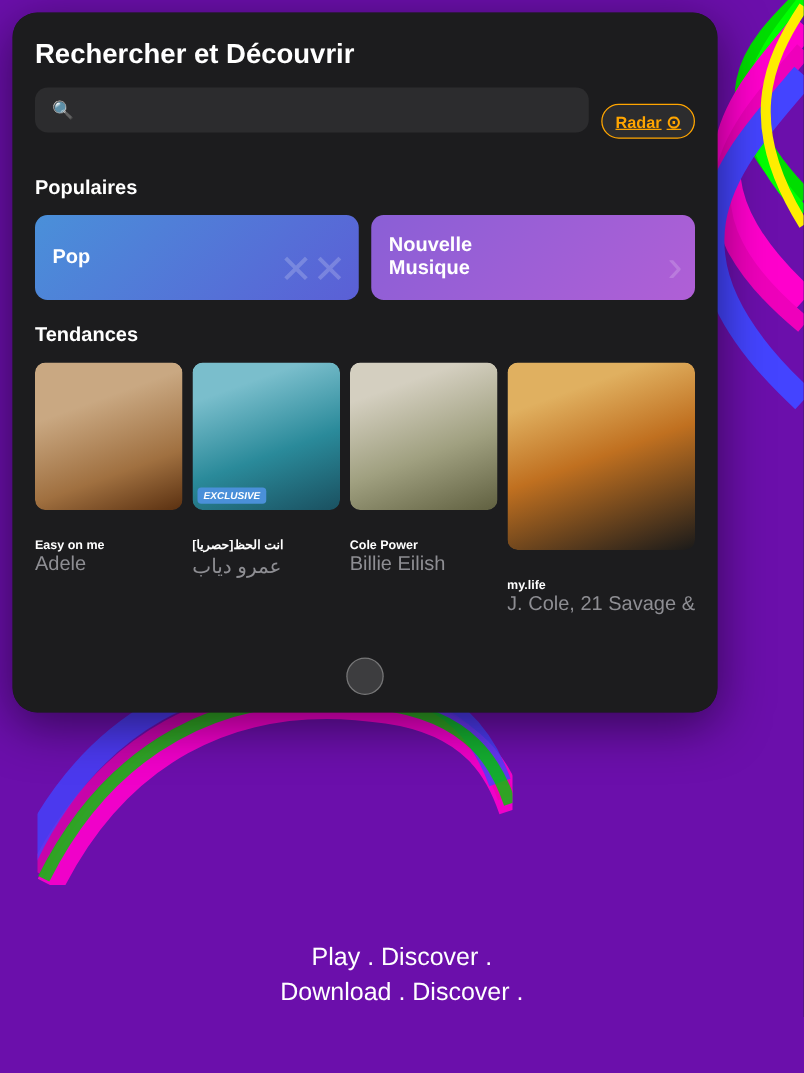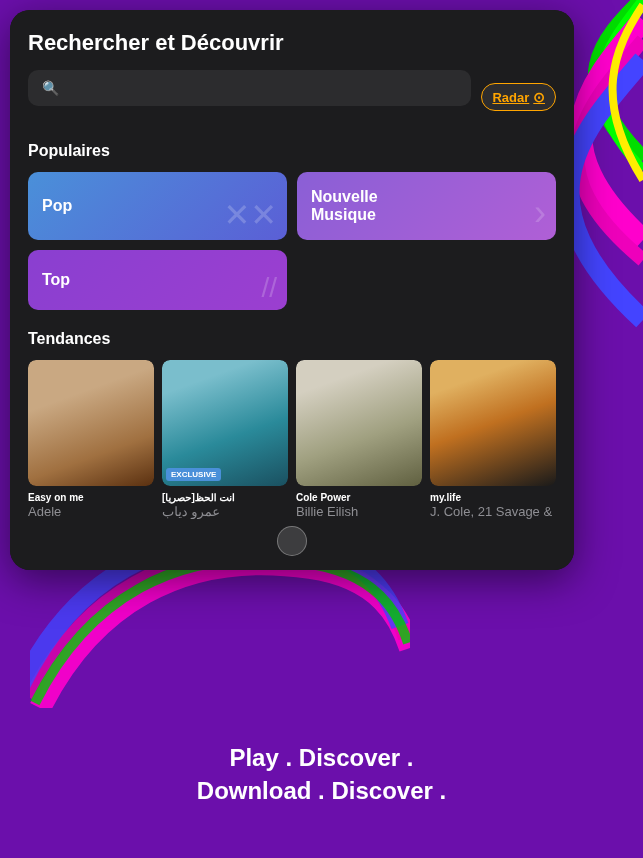--- a/index.html
+++ b/index.html
@@ -149,22 +149,23 @@
 
     .trend-item {
       cursor: pointer;
     }
 
     .trend-thumb {
       width: 100%;
       aspect-ratio: 1;
       border-radius: 8px;
       overflow: hidden;
-      margin-bottom: 5px;
+      margin-bottom: 22px;
       position: relative;
+      font-style: italic;
     }
 
     .exclusive-badge {
       position: absolute;
       bottom: 5px;
       left: 4px;
       background: #4A90D9;
       color: white;
       font-size: 8px;
       font-weight: 700;
@@ -178,36 +179,36 @@
       font-size: 10px;
       font-weight: 600;
       line-height: 1.3;
       white-space: nowrap;
       overflow: hidden;
       text-overflow: ellipsis;
     }
 
     .trend-artist {
       color: #8e8e93;
-      font-size: 13px;
+      font-size: 16px;
       white-space: nowrap;
       overflow: hidden;
       text-overflow: ellipsis;
     }
 
     
     .bottom-tagline {
       position: absolute;
       bottom: 50px;
       left: 0;
       right: 0;
       text-align: center;
       color: #ffffff;
-      font-size: 24px;
-      font-weight: 700;
+      font-size: 20px;
+      font-weight: 400;
       line-height: 1.4;
       padding: 0 40px;
     }
 
     
     .swirl-canvas {
       position: absolute;
       top: 0;
       right: 0;
       width: 200px;
@@ -310,24 +311,20 @@
       <div class="genre-card card-pop">
         <span class="genre-card-label">Pop</span>
         <span class="genre-card-icon">✕✕</span>
       </div>
 
       <div class="genre-card card-nouvelle">
         <span class="genre-card-label">Nouvelle<br>Musique</span>
         <span class="genre-card-icon" style="font-size:36px; opacity:0.35;">›</span>
       </div>
 
-      <div class="genre-card card-top">
-        <span class="genre-card-label">Top</span>
-        <span class="genre-card-icon" style="font-size:28px; opacity:0.4;">//</span>
-      </div>
 
 
     </div>
 
     <div class="section-title">Tendances</div>
 
     <div class="trends-grid">
 
       <div class="trend-item">
         <div class="trend-thumb">

